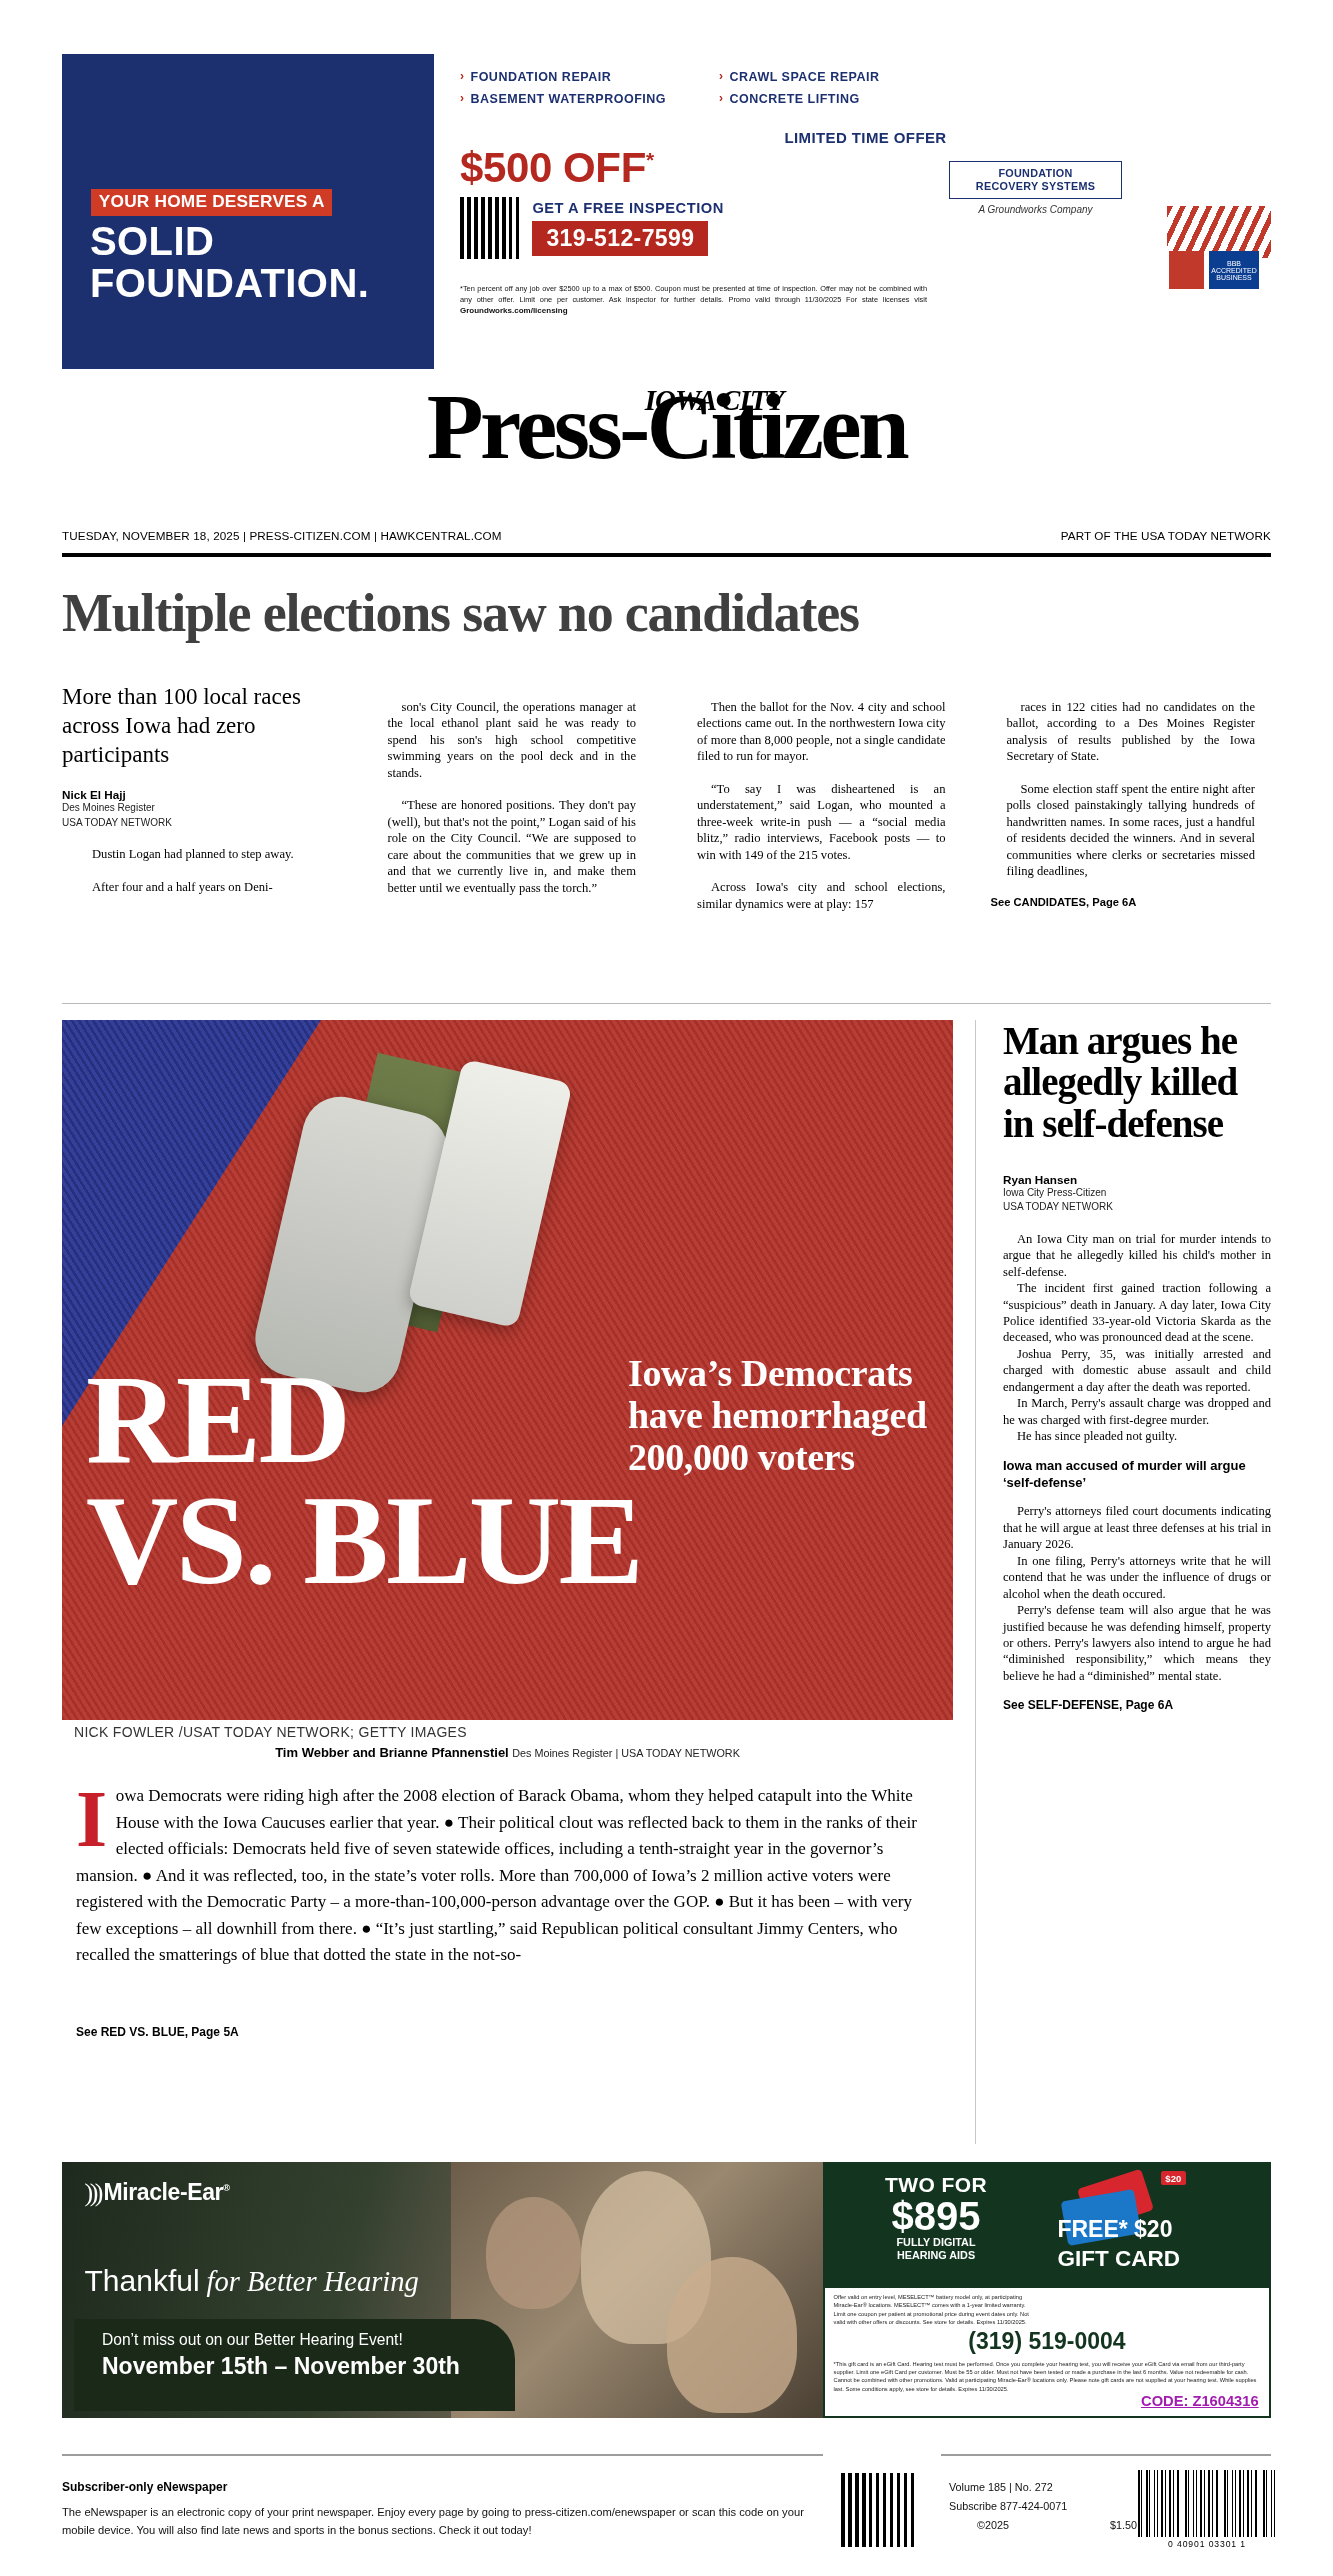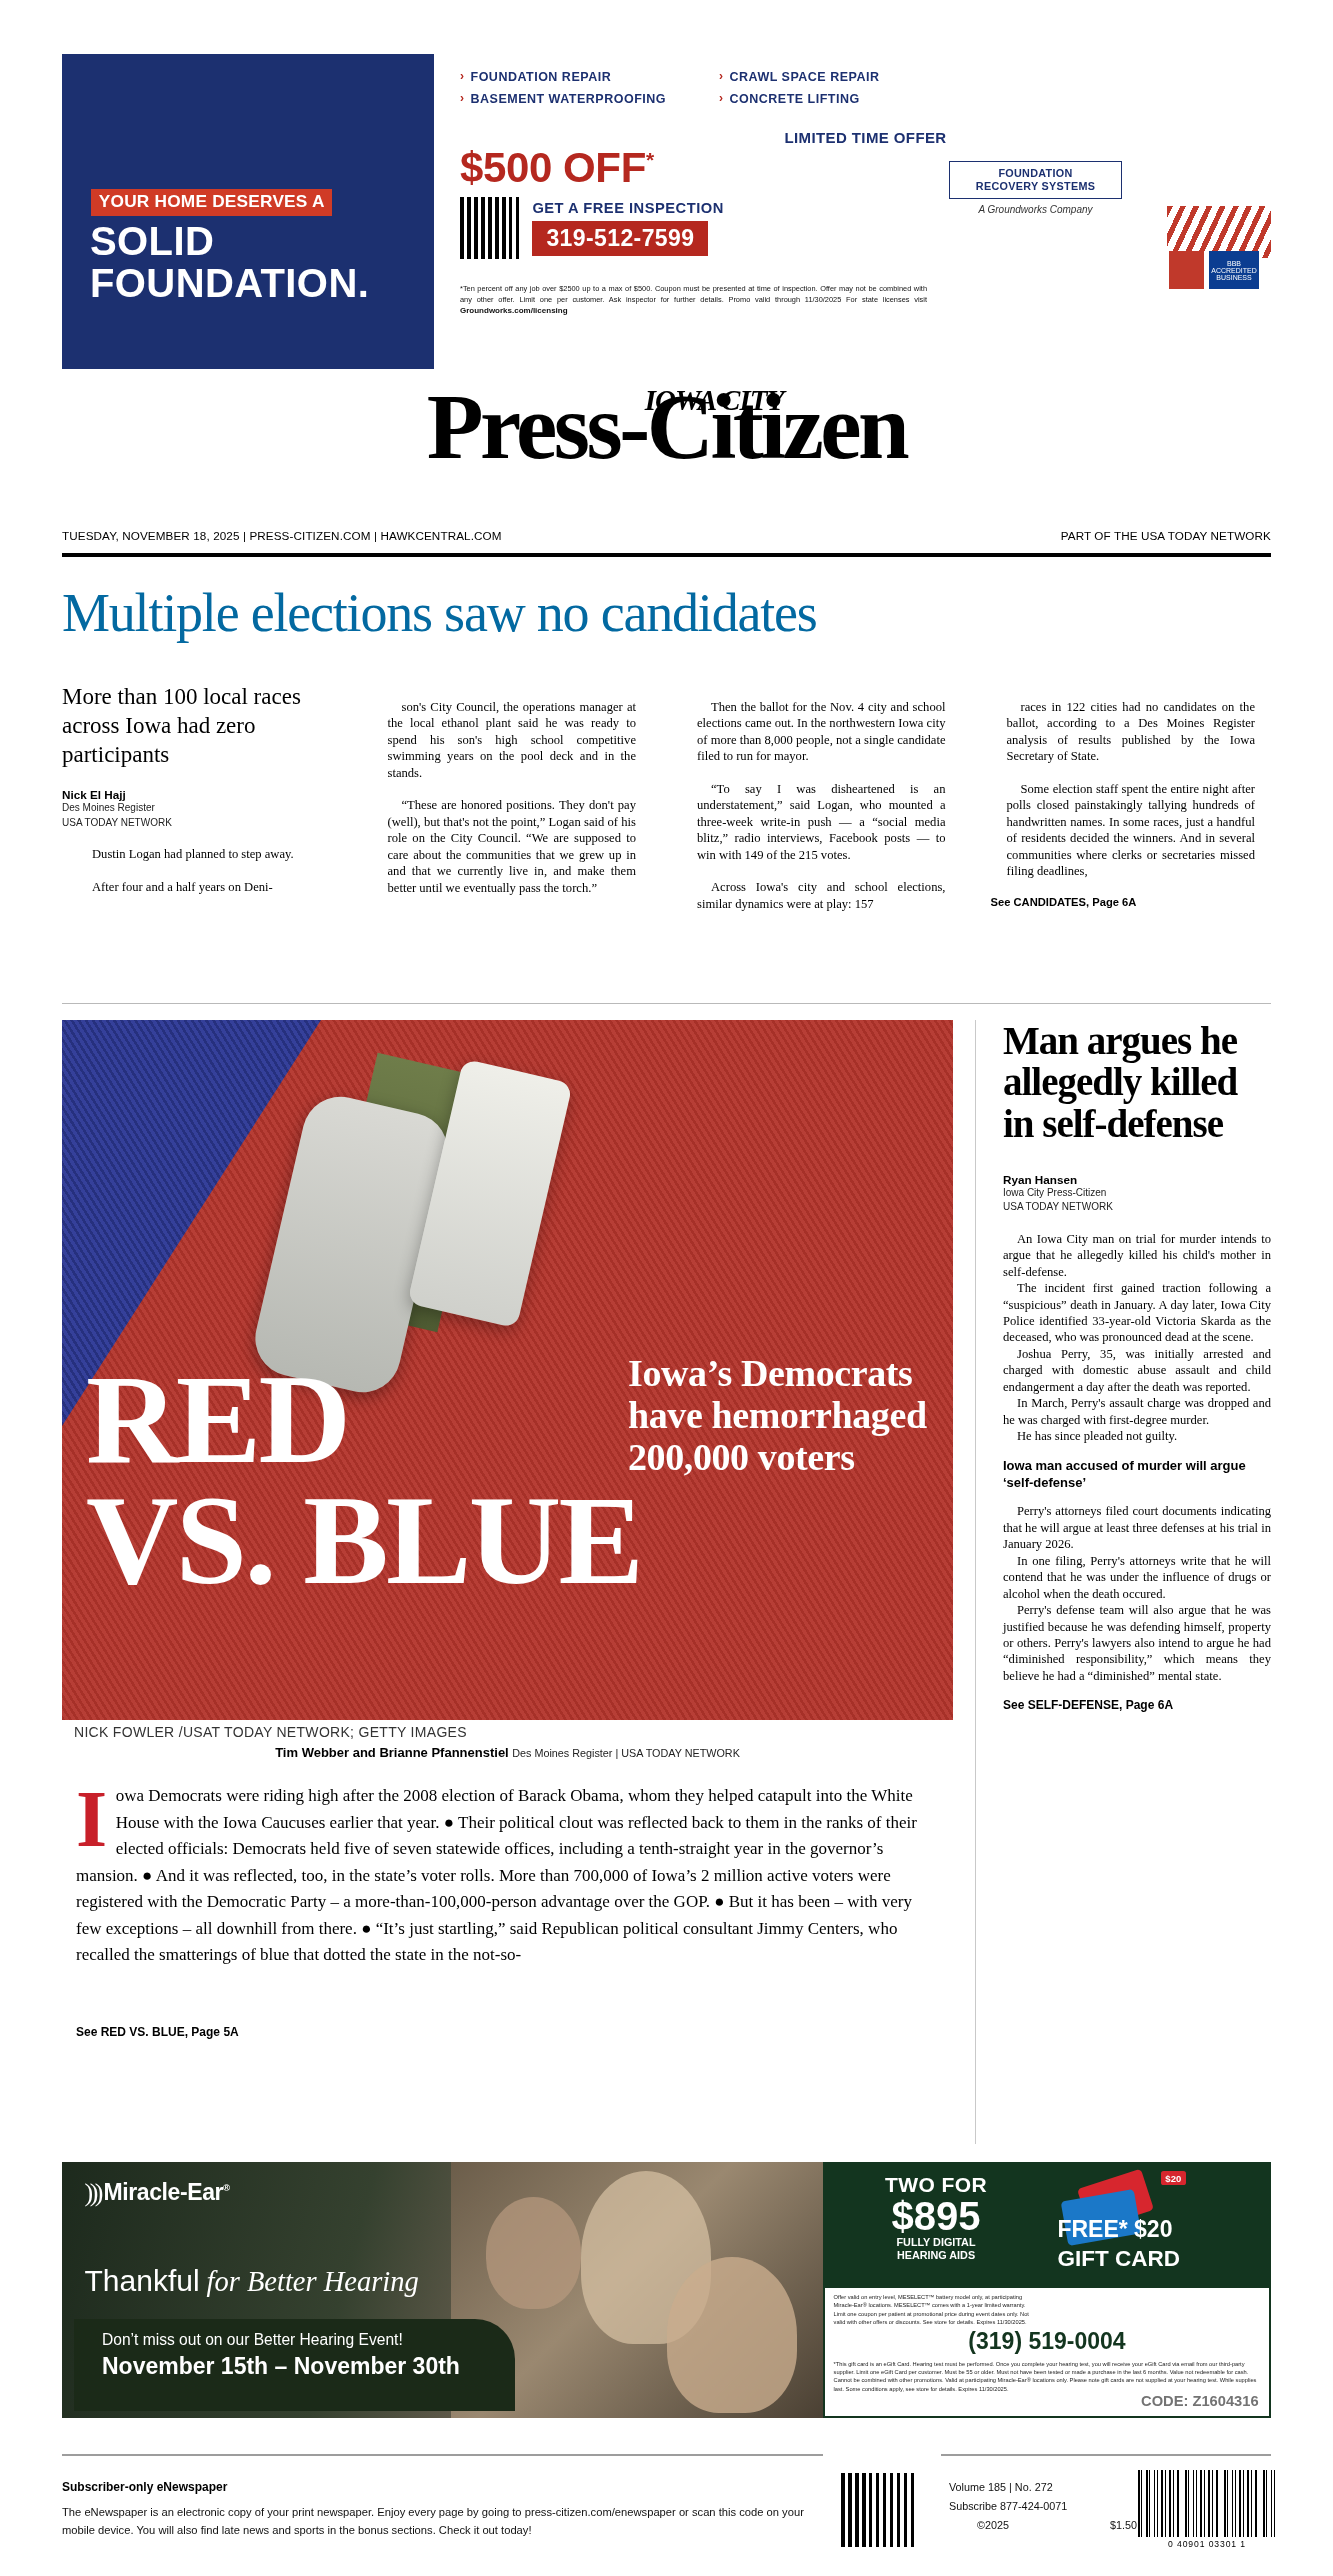--- a/index.html
+++ b/index.html
@@ -74,22 +74,22 @@
   .mh-main { font-family:"Liberation Serif", serif; font-weight:bold; font-size:93px;
     letter-spacing:-3.5px; line-height:1.02; color:#000;}
   .dateline { position:absolute; left:0; top:529px; width:1333px; padding:0 62px;
     display:flex; justify-content:space-between; align-items:center;
     font-family:"Liberation Sans", sans-serif; font-size:11.7px; color:#000;
     letter-spacing:0.1px; }
   .rule-thick { position:absolute; left:62px; top:553px; width:1209px; height:4.3px; background:#000;}
 
   
   .lead-hl { position:absolute; left:62px; top:585px; width:1209px;
-    font-family:"Liberation Serif", serif; font-weight:normal; font-size:54px;
-    letter-spacing:-1.2px; line-height:1.04; color:#0369a1;}
+    font-family:"Liberation Serif", serif; font-weight:bold; font-size:54px;
+    letter-spacing:-1.2px; line-height:1.04; color:#404040;}
   .lead-cols { position:absolute; left:62px; top:683px; width:1209px;
     display:grid; grid-template-columns:repeat(4,1fr); column-gap:29px;}
   .deck { font-family:"Liberation Serif", serif; font-size:23px; line-height:1.25;
     color:#000; margin-bottom:19px;}
   .byline-name { font-family:"Liberation Sans", sans-serif; font-weight:bold; font-size:11.7px; color:#000;}
   .byline-sub { font-family:"Liberation Sans", sans-serif; font-size:10px; color:#222; line-height:1.45;}
   .body-txt { font-family:"Liberation Serif", serif; font-size:12.6px; line-height:1.31;
     text-align:justify; color:#000;}
   .body-txt p { text-indent:14px; margin:16px;}
   .jump { font-family:"Liberation Sans", sans-serif; font-weight:bold; font-size:11.2px; color:#000; margin-top:12px;}
@@ -187,21 +187,21 @@
     font-family:"Liberation Sans", sans-serif; font-weight:bold; font-size:23px;}
   .cpn-r .gift { position:absolute; left:10.4px; bottom:15.6px;
     font-family:"Liberation Sans", sans-serif; font-weight:bold; font-size:22.5px;}
   .cpn-fine1 { font-family:"Liberation Sans", sans-serif; font-size:5.7px; color:#222;
     line-height:1.45; padding:5.2px 8.6px 0 8.6px; width:50%;}
   .cpn-phone { width:100%; text-align:center; font-family:"Liberation Sans", sans-serif;
     font-weight:bold; font-size:23px; color:#13351f; margin-top:1.7px;}
   .cpn-fine2 { font-family:"Liberation Sans", sans-serif; font-size:5.7px; color:#222;
     line-height:1.45; padding:5.2px 8.6px 0 8.6px;}
   .cpn-code { font-family:"Liberation Sans", sans-serif; font-weight:bold; font-size:14.7px;
-    color:#737373; text-align:right; padding:0 10.4px 7px 0;}
+    color:#a21caf; text-align:right; padding:0 10.4px 7px 0;text-decoration:underline;}
 
   
   .foot-rule-l { position:absolute; left:62px; top:2454px; width:761px; height:1.7px; background:#9d9d9d;}
   .foot-rule-r { position:absolute; left:941px; top:2454px; width:330px; height:1.7px; background:#9d9d9d;}
   .foot-left { position:absolute; left:62px; top:2480px; width:761px;}
   .foot-left h4 { font-family:"Liberation Sans", sans-serif; font-weight:bold; font-size:12px; color:#000;}
   .foot-left p { margin-top:10.4px; font-family:"Liberation Sans", sans-serif; font-size:11.2px;
     line-height:1.55; color:#111;}
   .foot-qr { position:absolute; left:841px; top:2473px; width:74px; height:74px;
     background-image:

